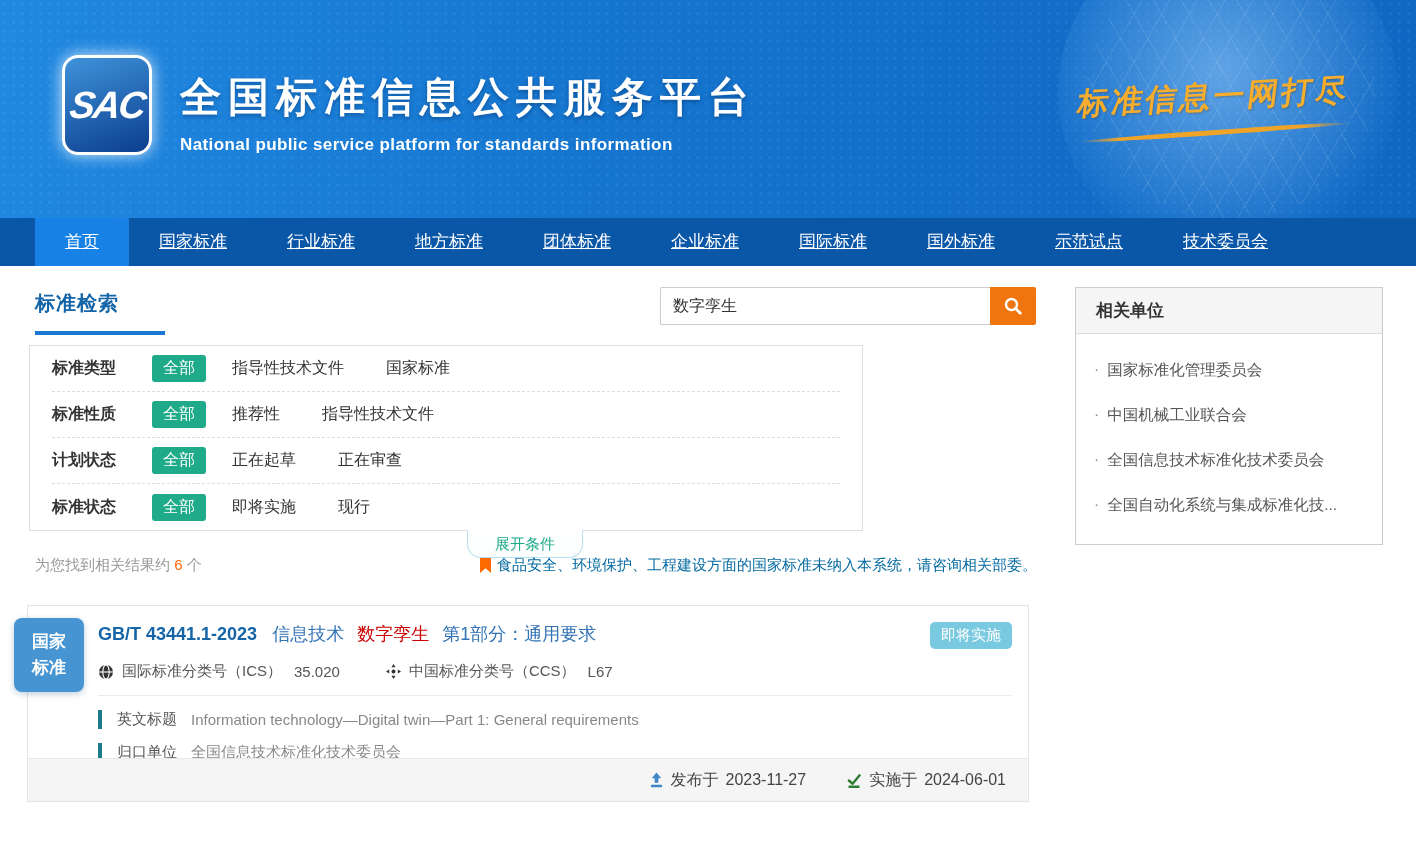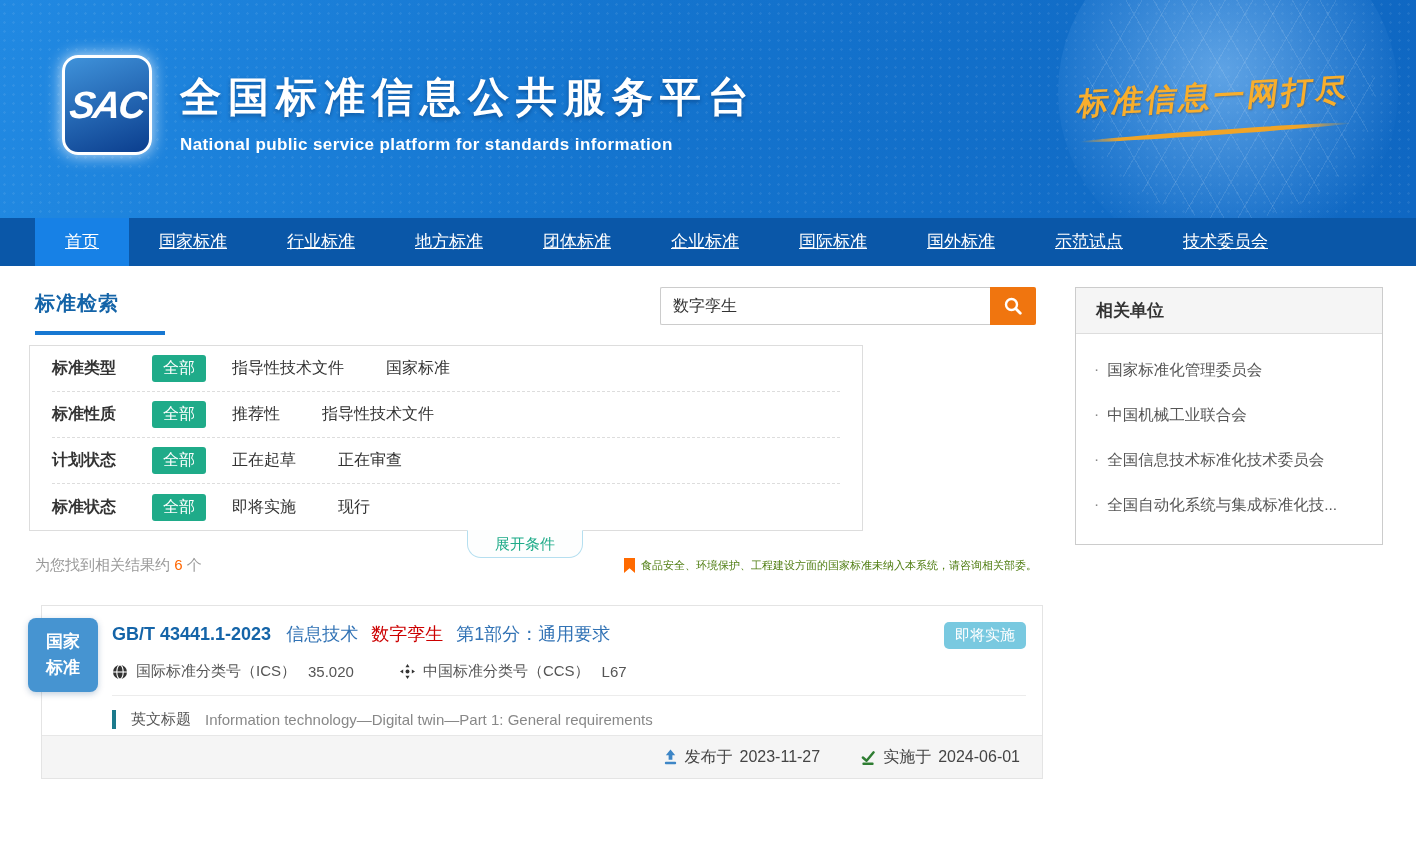--- a/index.html
+++ b/index.html
@@ -54,24 +54,24 @@
   .filter-options { display:flex; margin-left:26px; }
   .filter-opt { color:#333; font-size:16px; margin-right:42px; cursor:pointer; }
 
   .expand-tab { position:absolute; left:467px; top:264px; width:116px; height:28px; line-height:26px; text-align:center;
     color:#1fab89; font-size:15px; background:#fdfefe; border:1px solid #b5dff0; border-top:1px solid #fdfefe;
     border-radius:0 0 14px 14px; cursor:pointer; }
 
   .result-info { position:absolute; left:35px; top:290px; width:1002px; display:flex; justify-content:space-between; align-items:center; }
   .result-count { color:#999; font-size:15px; }
   .count-num { color:#f60; }
-  .notice { display:flex; align-items:center; color:#4d7c0f; font-size:11px; gap:6px; }
-
-  
-  .result-card { position:absolute; left:41px; top:339px; width:1002px; height:174px; border:1px solid #e4e4e4; background:#fff; }
+  .notice { display:flex; align-items:center; color:#0369a1; font-size:15px; gap:6px; }
+
+  
+  .result-card { position:absolute; left:27px; top:339px; width:1002px; height:197px; border:1px solid #e4e4e4; background:#fff; }
   .type-badge { position:absolute; left:-14px; top:12px; width:70px; height:74px; background:#4694d1; border-radius:8px;
     color:#fff; font-size:17px; font-weight:bold; display:flex; flex-direction:column; align-items:center;
     justify-content:center; line-height:1.55; box-shadow:0 2px 6px rgba(0,60,120,.25); }
   .status-badge { position:absolute; right:16px; top:16px; background:#79c9e0; color:#fff; font-size:15px;
     padding:4px 11px; border-radius:5px; }
   .card-head { margin:0 16px 0 70px; padding-top:16px; padding-bottom:14px; border-bottom:1px solid #ececec; }
   .card-title { font-size:18px; cursor:pointer; }
   .card-title .code { color:#1464a8; font-weight:bold; margin-right:10px; }
   .t-blue { color:#3273b5; margin-right:8px; }
   .t-red { color:#c00; margin-right:8px; }

